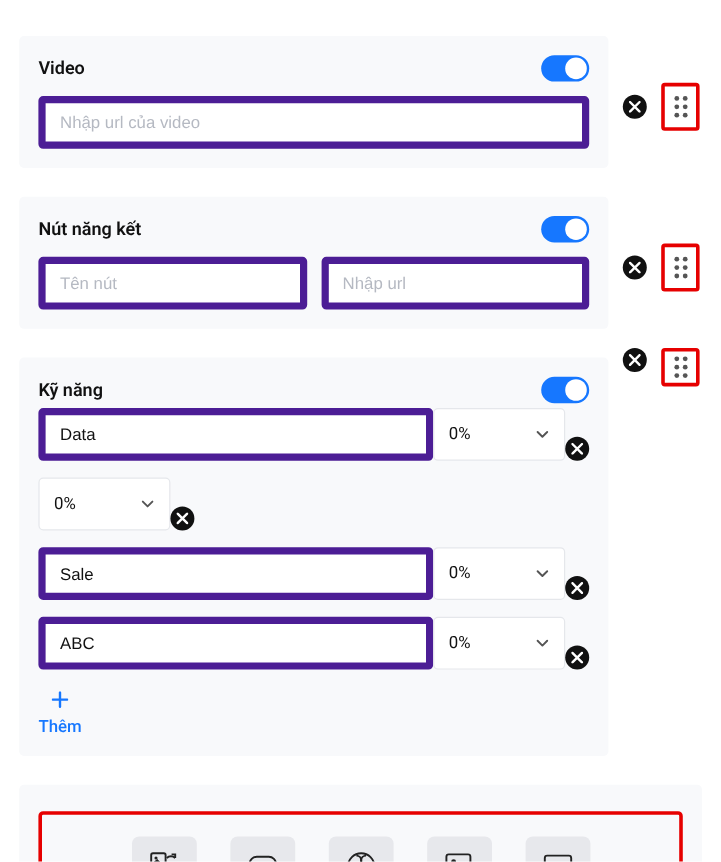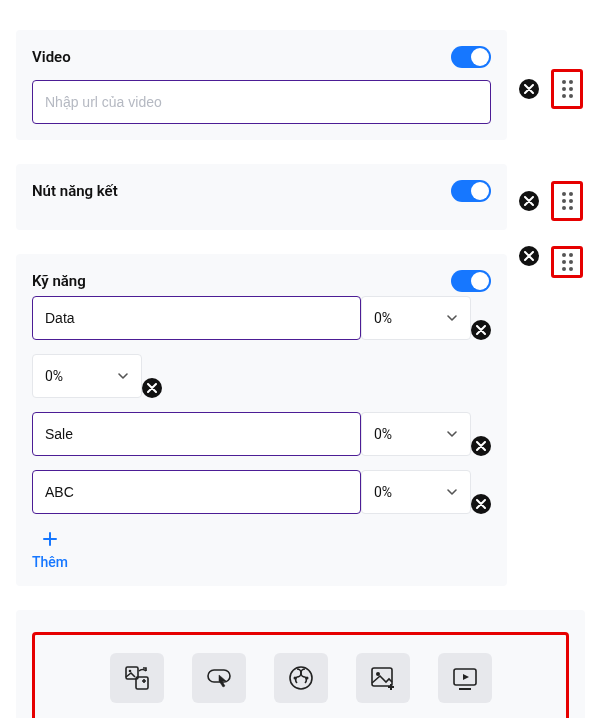--- a/index.html
+++ b/index.html
@@ -47,21 +47,21 @@
     width: 18px;
     height: 18px;
     background: #fff;
     border-radius: 50%;
     top: 2px;
     right: 2px;
   }
   .input {
     height: 44px;
     background: #fff;
-    border: 1px solid #4c1d95;
+    border: 6px solid #4c1d95;
     border-radius: 4px;
     padding: 0 12px;
     color: #111;
     outline: none;
     width: 100%;
     font-size: 14px;
   }
   .input::placeholder {
     color: #b5b9c2;
   }
@@ -215,20 +215,24 @@
         </div>
       </div>
     </div>
   </div>
 
   <div class="flex-outer">
     <div class="card" style="flex:1;">
       <div class="card-header">
         <div class="card-title">Nút năng kết</div>
         <div class="toggle"></div>
+      </div>
+      <div class="two-col">
+        <input class="input" type="text" placeholder="Tên nút" style="">
+        <input class="input" type="text" placeholder="Nhập url" style="">
       </div>
     </div>
     <div class="side" style="align-items:center; align-self:center; padding-top:32px;">
       <div class="close-icon">
         <svg viewBox="0 0 10 10">
             <path d="M1 1 L9 9 M9 1 L1 9" stroke="#fff" stroke-width="2" stroke-linecap="round"></path>
           </svg>
       </div>
       <div class="hl-red tall">
         <div class="drag-handle">

